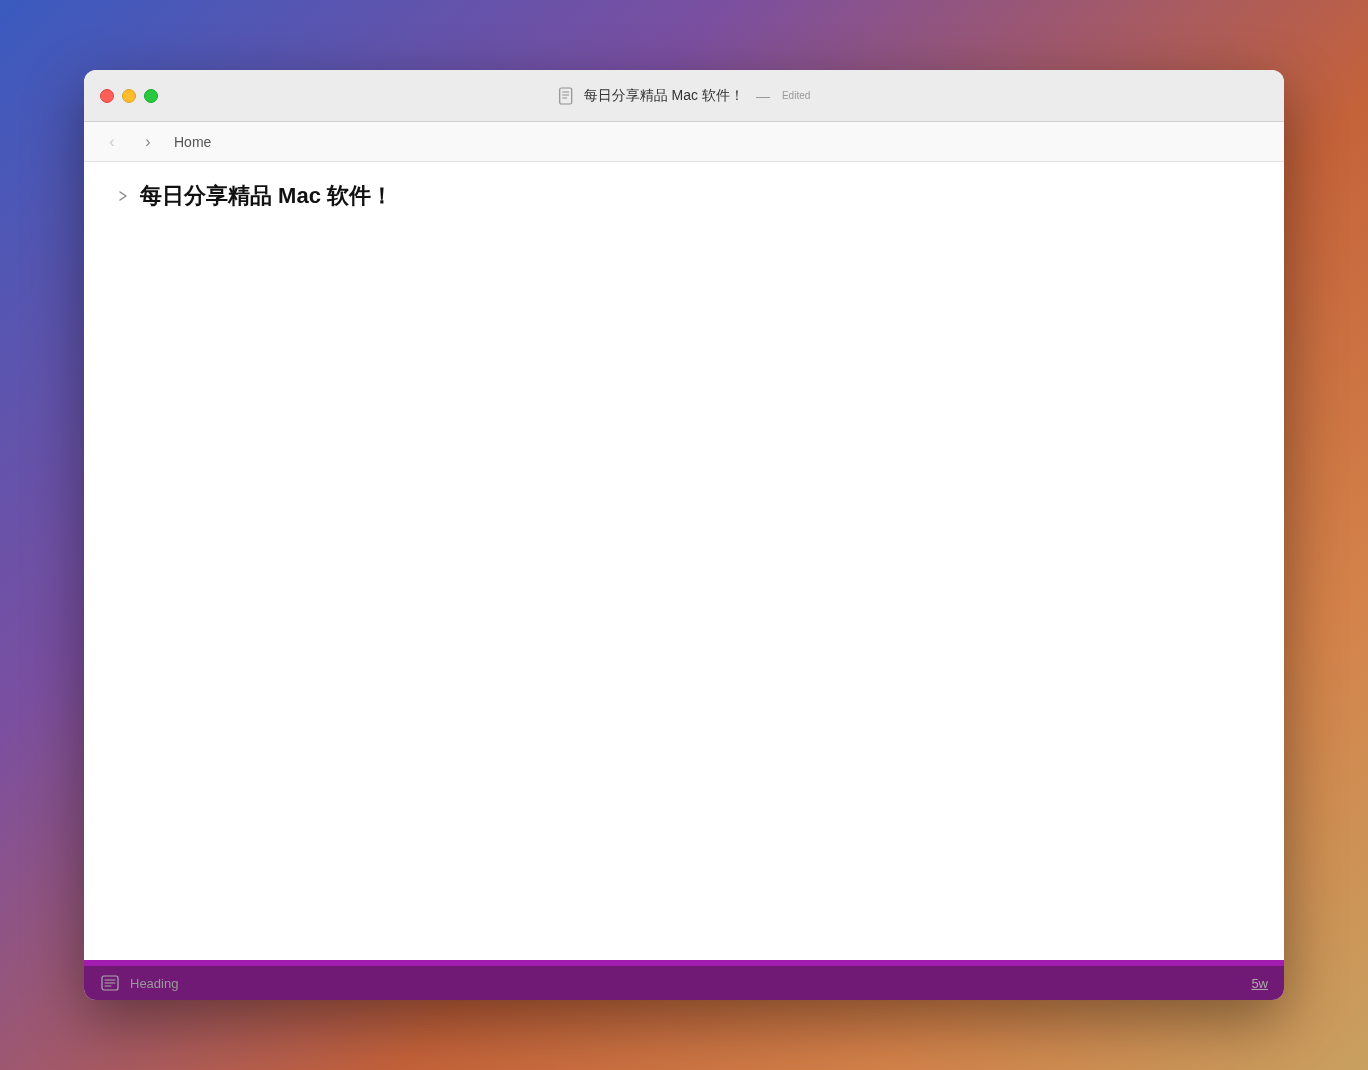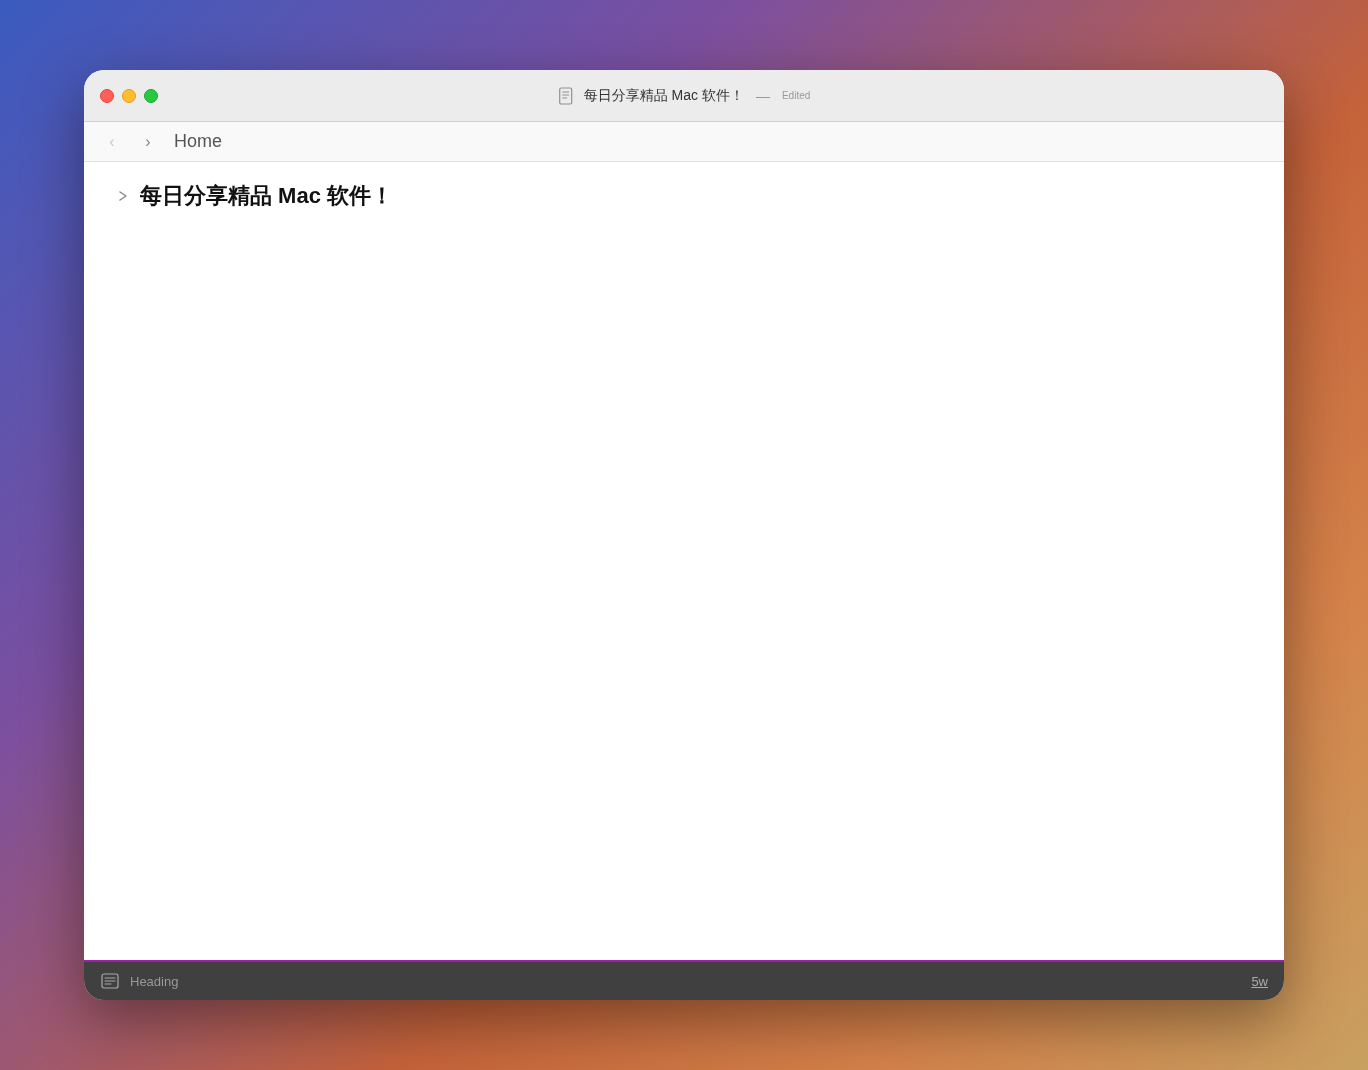--- a/index.html
+++ b/index.html
@@ -15,21 +15,21 @@
       display: flex;
       align-items: center;
       justify-content: center;
       font-family: -apple-system, BlinkMacSystemFont, "Helvetica Neue", Arial, sans-serif;
     }
 
     .window {
       width: 1200px;
       height: 930px;
       background: #f5f5f5;
-      border-radius: 20px;
+      border-radius: 12px;
       box-shadow: 0 20px 60px rgba(0,0,0,0.4);
       display: flex;
       flex-direction: column;
       overflow: hidden;
     }
 
     
     .titlebar {
       height: 52px;
       background: #ececec;
@@ -127,21 +127,21 @@
       background: transparent;
       border: none;
     }
 
     .nav-btn.disabled {
       color: #ccc;
       cursor: default;
     }
 
     .nav-breadcrumb {
-      font-size: 18px;
+      font-size: 14px;
       color: #555;
       margin-left: 4px;
     }
 
     
     .content {
       flex: 1;
       background: #ffffff;
       overflow: hidden;
       position: relative;
@@ -173,22 +173,22 @@
     .note-title {
       font-size: 22px;
       font-weight: 700;
       color: #111;
       line-height: 1.3;
     }
 
     
     .statusbar {
       height: 40px;
-      background: #404040;
-      border-top: 2px solid #a21caf;
+      background: #701a75;
+      border-top: 6px solid #a21caf;
       display: flex;
       align-items: center;
       padding: 0 16px;
       flex-shrink: 0;
     }
 
     .statusbar-icon {
       width: 20px;
       height: 20px;
       display: flex;

